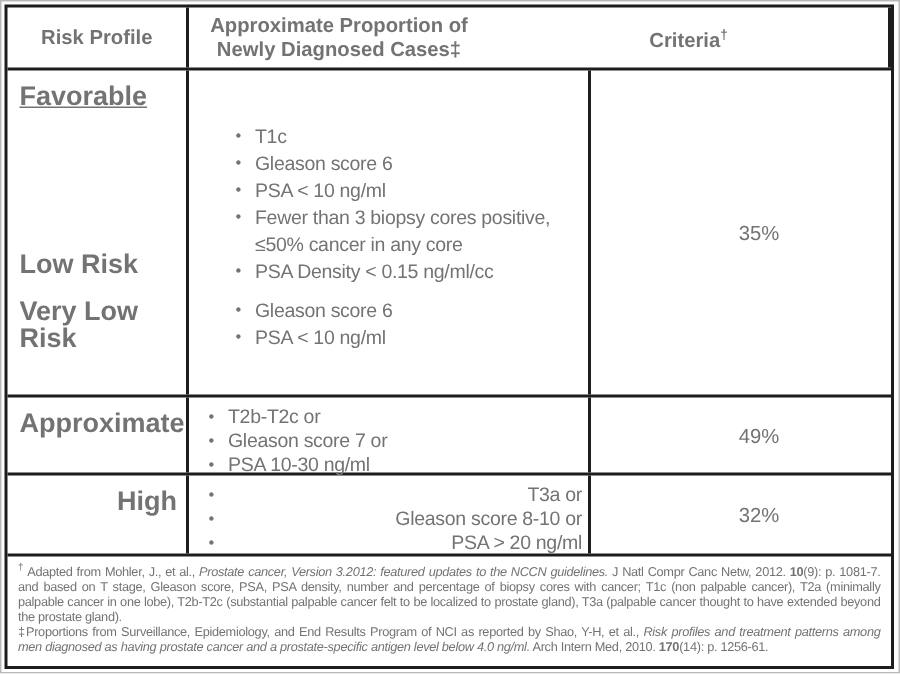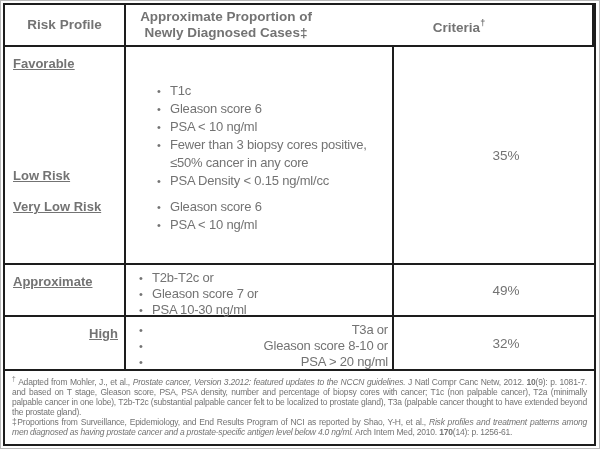--- a/index.html
+++ b/index.html
@@ -18,21 +18,21 @@
   .row-favorable{height:218px;}
   .row-intermediate{height:52px;}
   .row-high{height:54px;text-align:right;}
   .cell{box-sizing:border-box;}
   .c1{width:121px;border-right:2px solid #1d1d1d;}
   .c2{width:268px;border-right:2px solid #1d1d1d;}
   .c3{flex:1;}
   .hc{display:flex;align-items:center;justify-content:center;text-align:center;
       font-weight:bold;font-size:13.5px;line-height:16px;padding:0 6px;}
   .hc sup{font-size:9px;}
-  .label-cell{padding:8px 6px 0 8px;font-size:13px;line-height:18px;text-decoration:underline;}
+  .label-cell{padding:8px 6px 0 8px;font-size:18px;line-height:18px;}
   .group-label{font-weight:bold;text-decoration:underline;}
   .risk-label{font-weight:bold;}
   .vlr{margin-top:13px;}
   .lr{margin-top:94px;}
   .crit-cell-fav{padding:35px 4px 0 28px;}
   .crit-cell{padding:5px 4px 0 10px;}
   .bullets{list-style:none;margin:0;padding:0;font-size:13px;}
   .bullets li{position:relative;padding-left:16px;line-height:18px;letter-spacing:-0.2px;}
   .bullets li::before{content:"\2022";position:absolute;left:3px;top:0;font-size:11px;line-height:18px;}
   .g2{margin-top:8px;}

